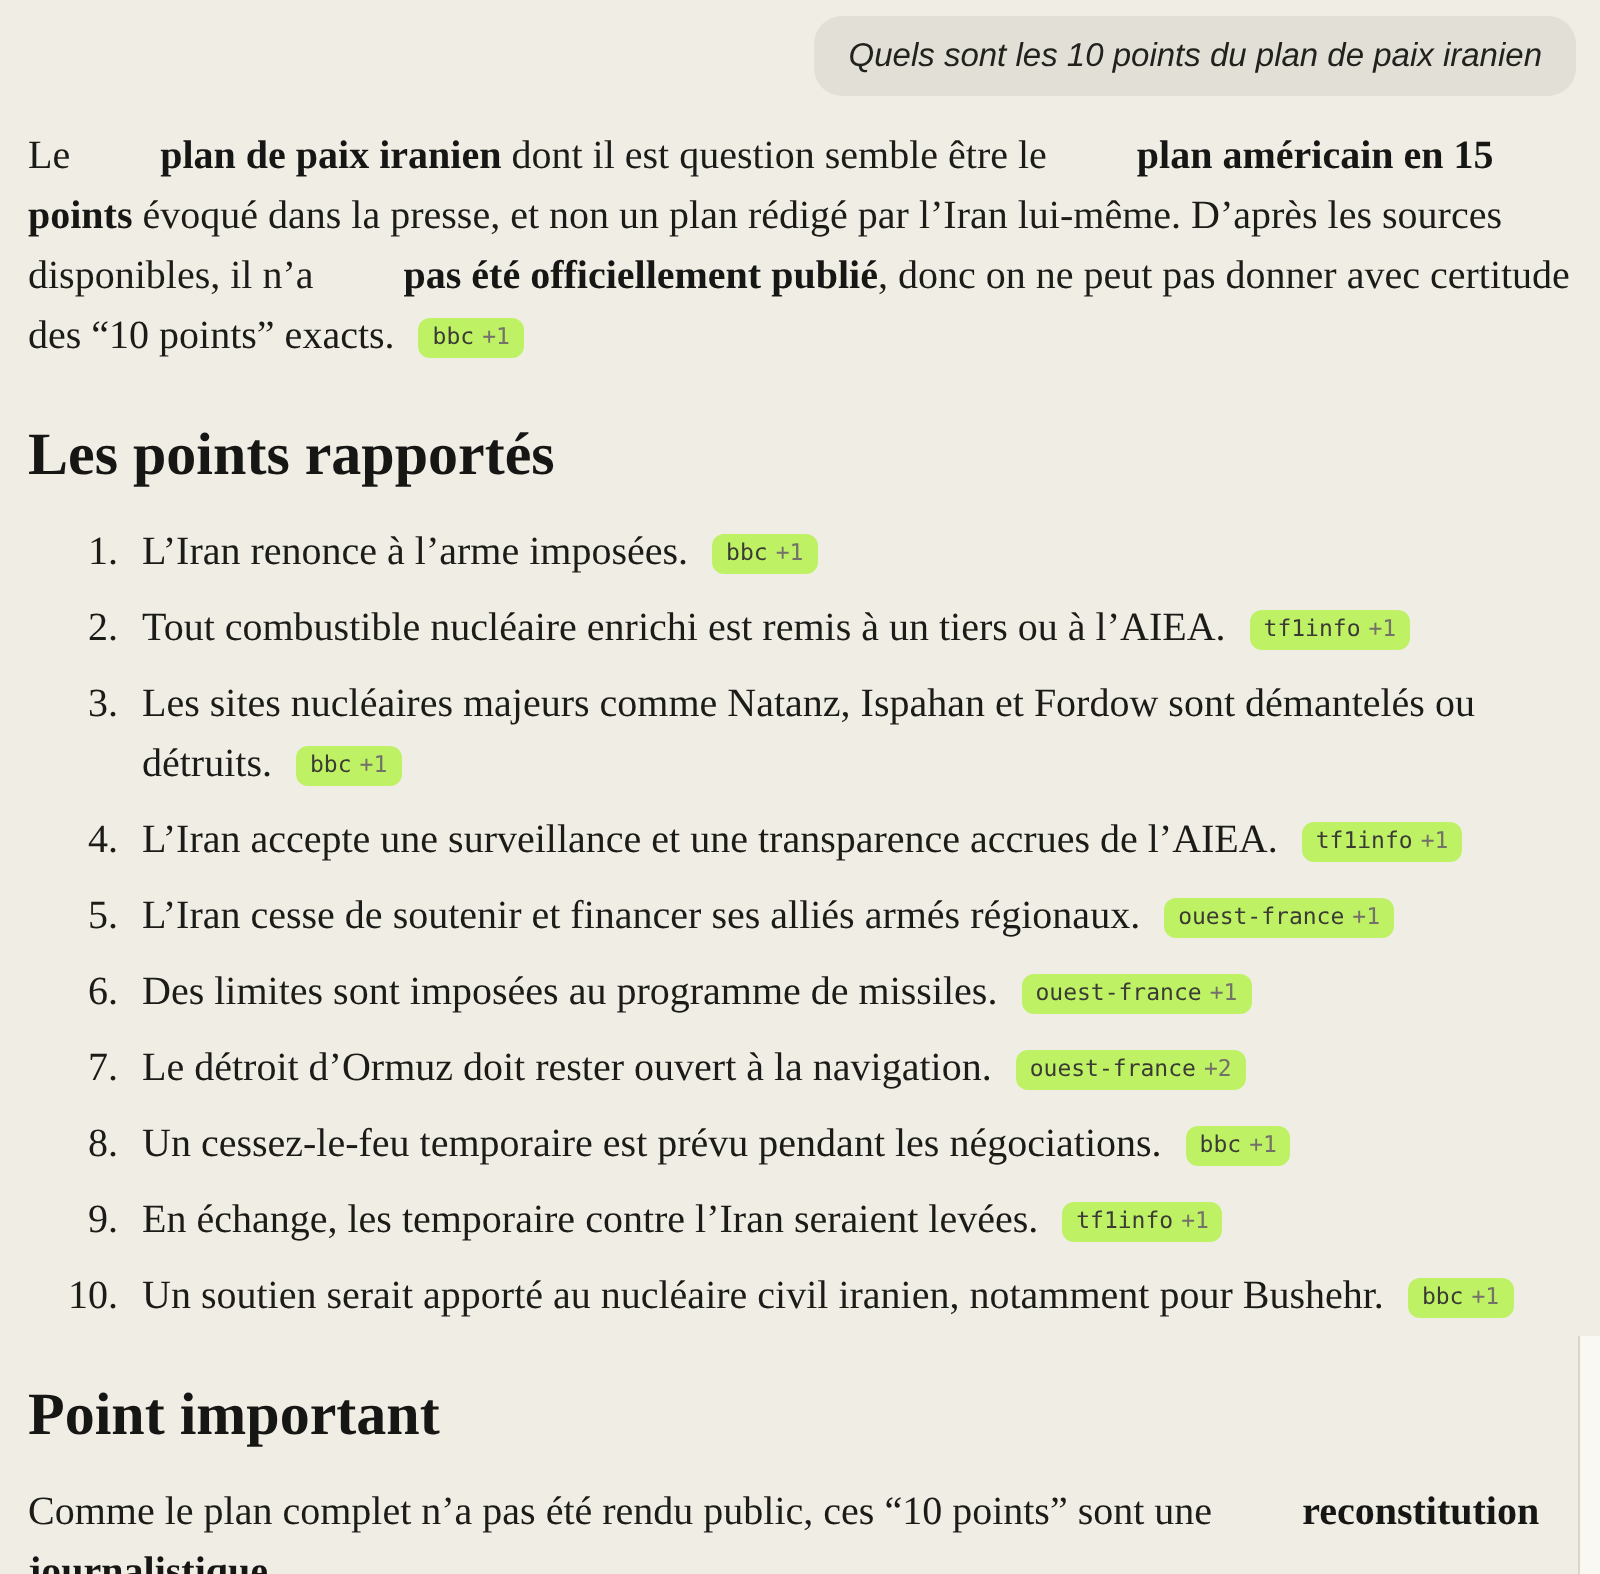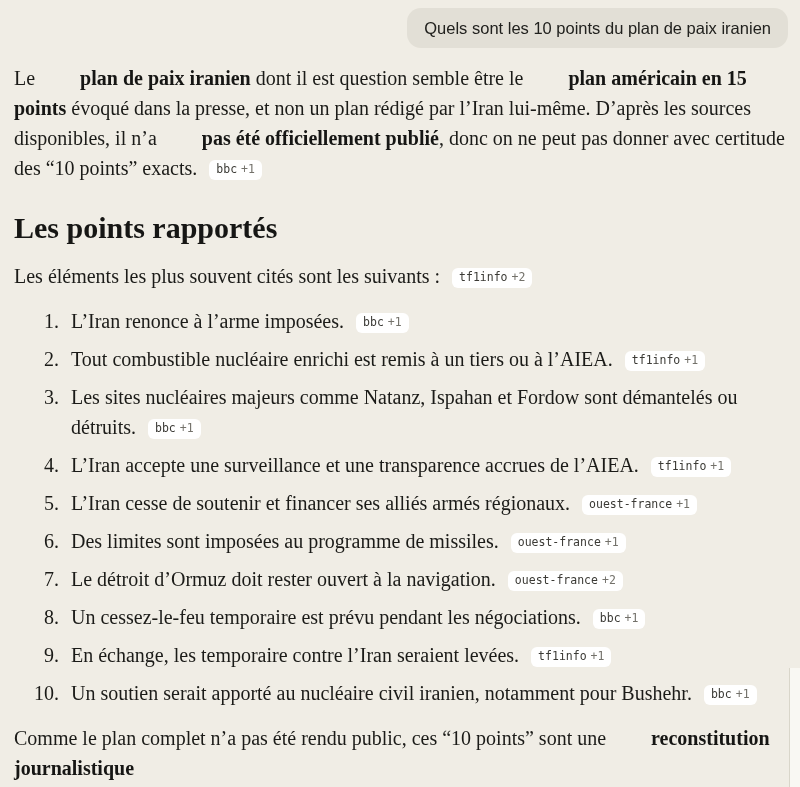--- a/index.html
+++ b/index.html
@@ -11,20 +11,21 @@
     color: #1b1b18;
     position: relative;
     overflow: hidden;
   }
 
   
   .user-row {
     display: flex;
     justify-content: flex-end;
     padding: 8px 12px 0 0;
+    font-style: italic;
   }
   .bubble {
     background: #e2dfd6;
     border-radius: 14px;
     padding: 9px 17px;
     font-family: "Liberation Sans", sans-serif;
     font-size: 16.5px;
     line-height: 1.35;
     color: #21211e;
     max-width: 600px;
@@ -49,21 +50,21 @@
     padding-left: 50px;
   }
   ol.points li {
     padding-left: 7px;
     margin-bottom: 8px;
   }
 
   
   .badge {
     display: inline-block;
-    background: #ffffff;
+    background: #bef264;
     border-radius: 6px;
     padding: 2px 7px 3px 7px;
     font-family: "DejaVu Sans Mono", monospace;
     font-size: 11.5px;
     line-height: 1.3;
     color: #3b3a35;
     vertical-align: 2px;
     margin-left: 7px;
     white-space: nowrap;
     cursor: pointer;
@@ -90,24 +91,20 @@
 
 <div class="content">
 
   <p class="para">
     <span><span>Le </span><strong>plan de paix iranien</strong><span> dont il est question semble être le </span><strong>plan américain en 15 points</strong><span> évoqué dans la presse, et non un plan rédigé par l’Iran lui-même. D’après les sources disponibles, il n’a </span><strong>pas été officiellement publié</strong><span>, donc on ne peut pas donner avec certitude des “10 points” exacts.</span></span>
     <span class="badge"><span>bbc</span><span class="plus">+1</span></span>
   </p>
 
   <h2>Les points rapportés</h2>
 
-  <p class="para">
-    <span><span>Les éléments les plus souvent cités sont les suivants :</span></span>
-    <span class="badge"><span>tf1info</span><span class="plus">+2</span></span>
-  </p>
 
   <ol class="points">
   <li>
     <span>L’Iran renonce à l’arme imposées.</span>
     <span class="badge"><span>bbc</span><span class="plus">+1</span></span>
   </li>
 
   <li>
     <span>Tout combustible nucléaire enrichi est remis à un tiers ou à l’AIEA.</span>
     <span class="badge"><span>tf1info</span><span class="plus">+1</span></span>
@@ -147,20 +144,21 @@
     <span>En échange, les temporaire contre l’Iran seraient levées.</span>
     <span class="badge"><span>tf1info</span><span class="plus">+1</span></span>
   </li>
 
   <li>
     <span>Un soutien serait apporté au nucléaire civil iranien, notamment pour Bushehr.</span>
     <span class="badge"><span>bbc</span><span class="plus">+1</span></span>
   </li>
 </ol>
 
+  <h2>Point important</h2>
 
   <p class="para">
     <span><span>Comme le plan complet n’a pas été rendu public, ces “10 points” sont une </span><strong>reconstitution journalistique</strong></span>
     
   </p>
 
 </div>
 
 <div class="scroll-gutter"></div>
 

